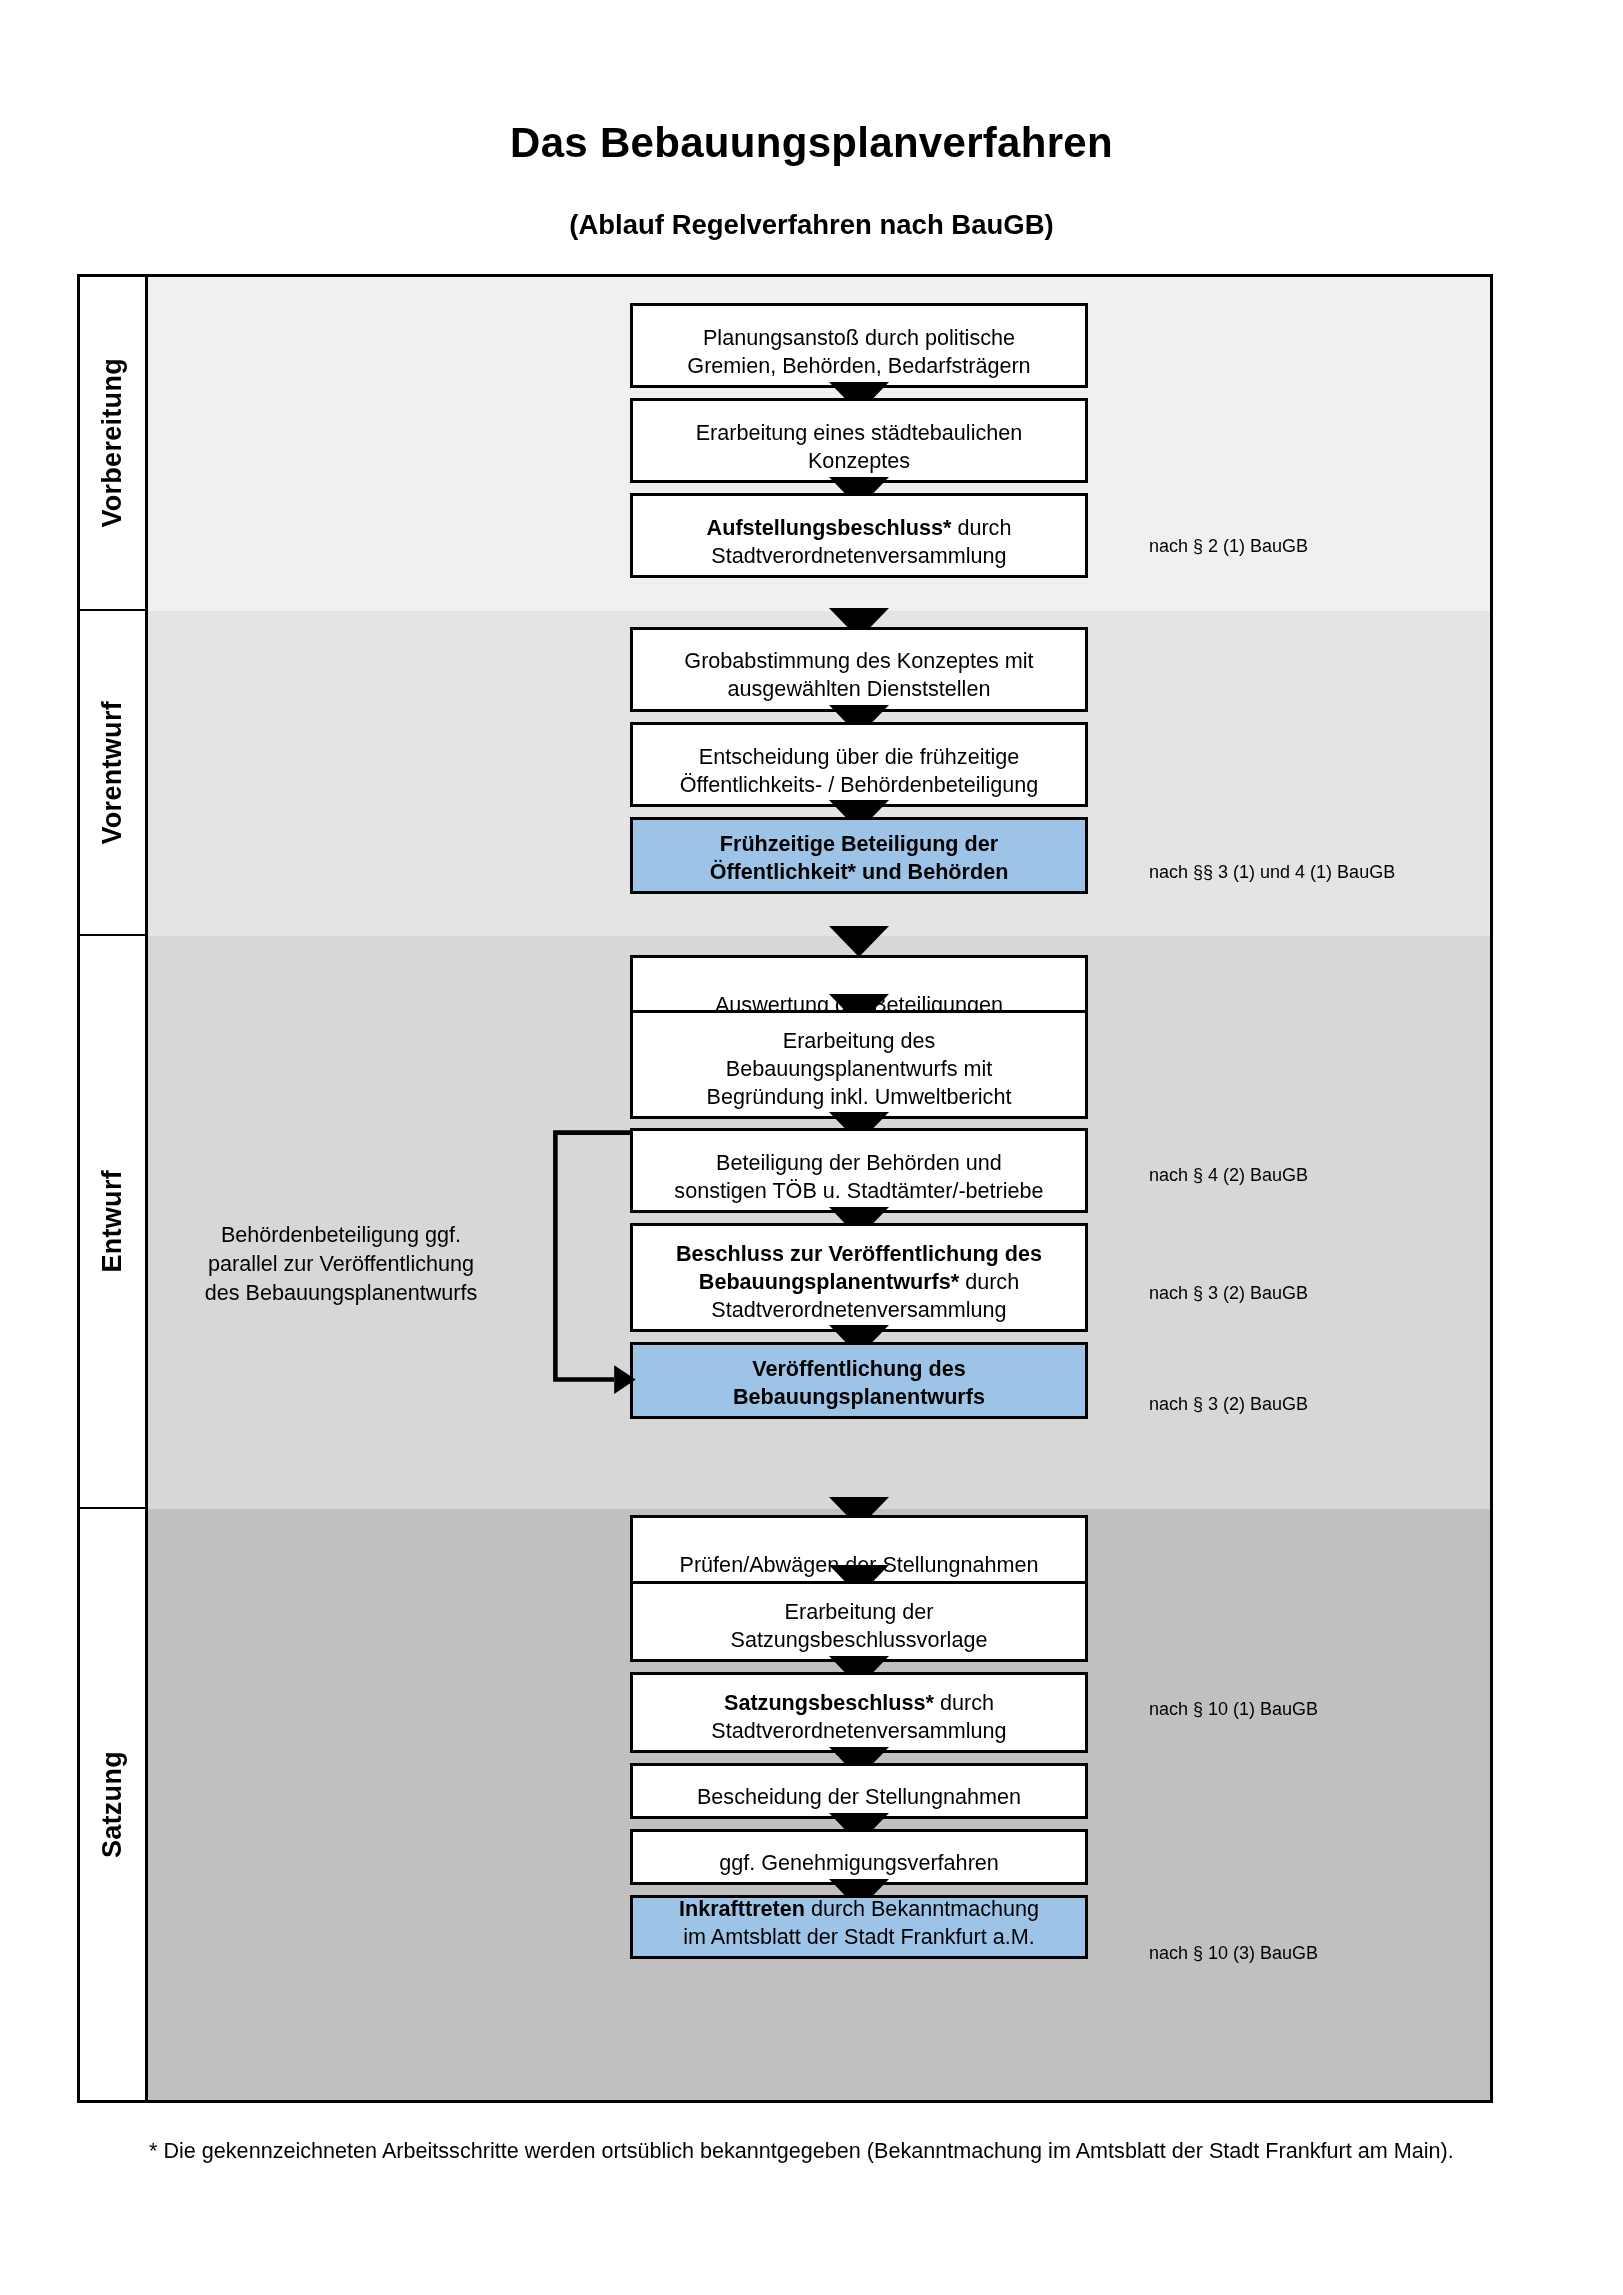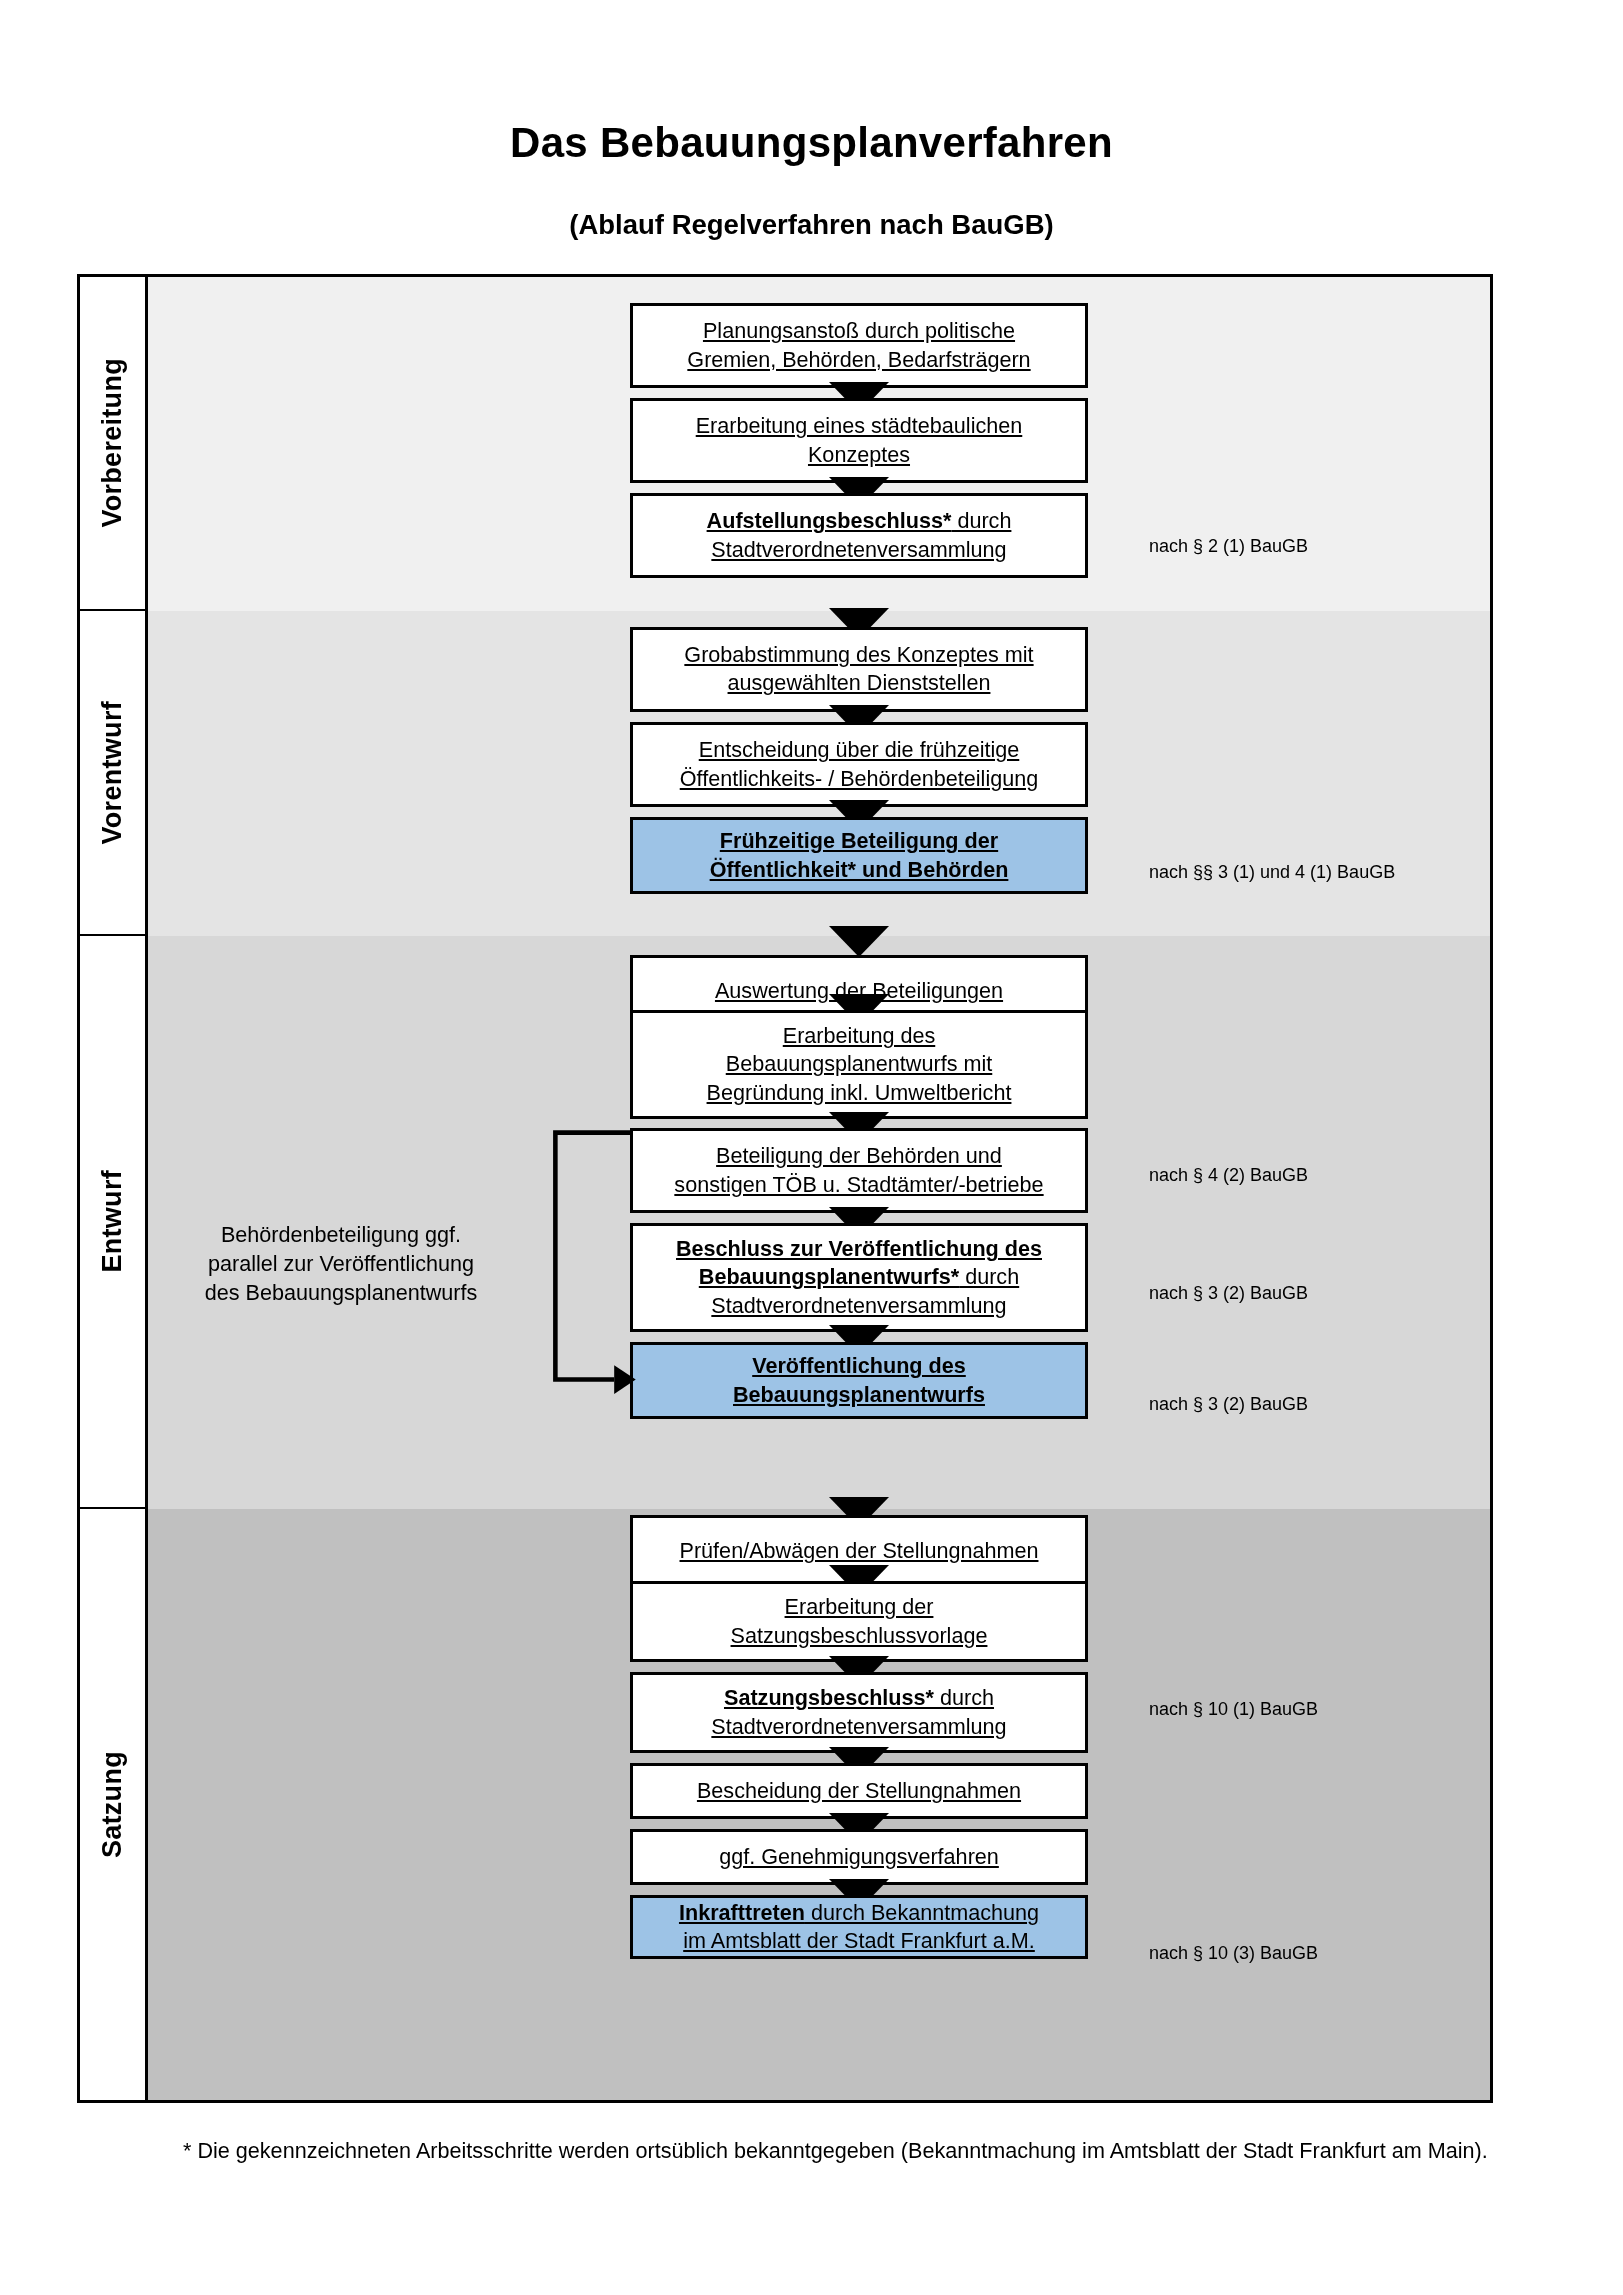--- a/index.html
+++ b/index.html
@@ -53,26 +53,25 @@
 
   .bands{flex:1 1 auto;display:flex;flex-direction:column;box-sizing:border-box;}
   .band{position:relative;box-sizing:border-box;width:100%;}
 
   
   .box{
     position:absolute;
     box-sizing:border-box;
     border:3.3px solid #000;
     background:#ffffff;
-    display:flex;align-items:center;justify-content:center;
+    display:flex;align-items:flex-end;justify-content:center;
     text-align:center;
     font-size:21.6px;
     line-height:1.30;
     padding:5.2px 6.5px;
-    text-decoration:underline;
   }
   .box.blue{background:#9dc3e6;}
   .box .ln{display:block;}
   .box b{font-weight:bold;}
 
   
   .arrow{
     position:absolute;
     width:0;height:0;
     border-left:30px solid transparent;
@@ -95,21 +94,21 @@
     text-align:center;
     width:288px;
   }
 
   
   .bypass{position:absolute;pointer-events:none;}
 
   
   .footnote{
     position:absolute;left:149px;top:2135px;width:1348px;
-    font-size:21.6px;line-height:1.45;margin-left:34px;
+    font-size:21.6px;line-height:1.45;
   }
 </style>
 </head>
 <body>
 
 <div class="page">
 
   <div class="title">Das Bebauungsplanverfahren</div>
   <div class="subtitle">(Ablauf Regelverfahren nach BauGB)</div>
 

